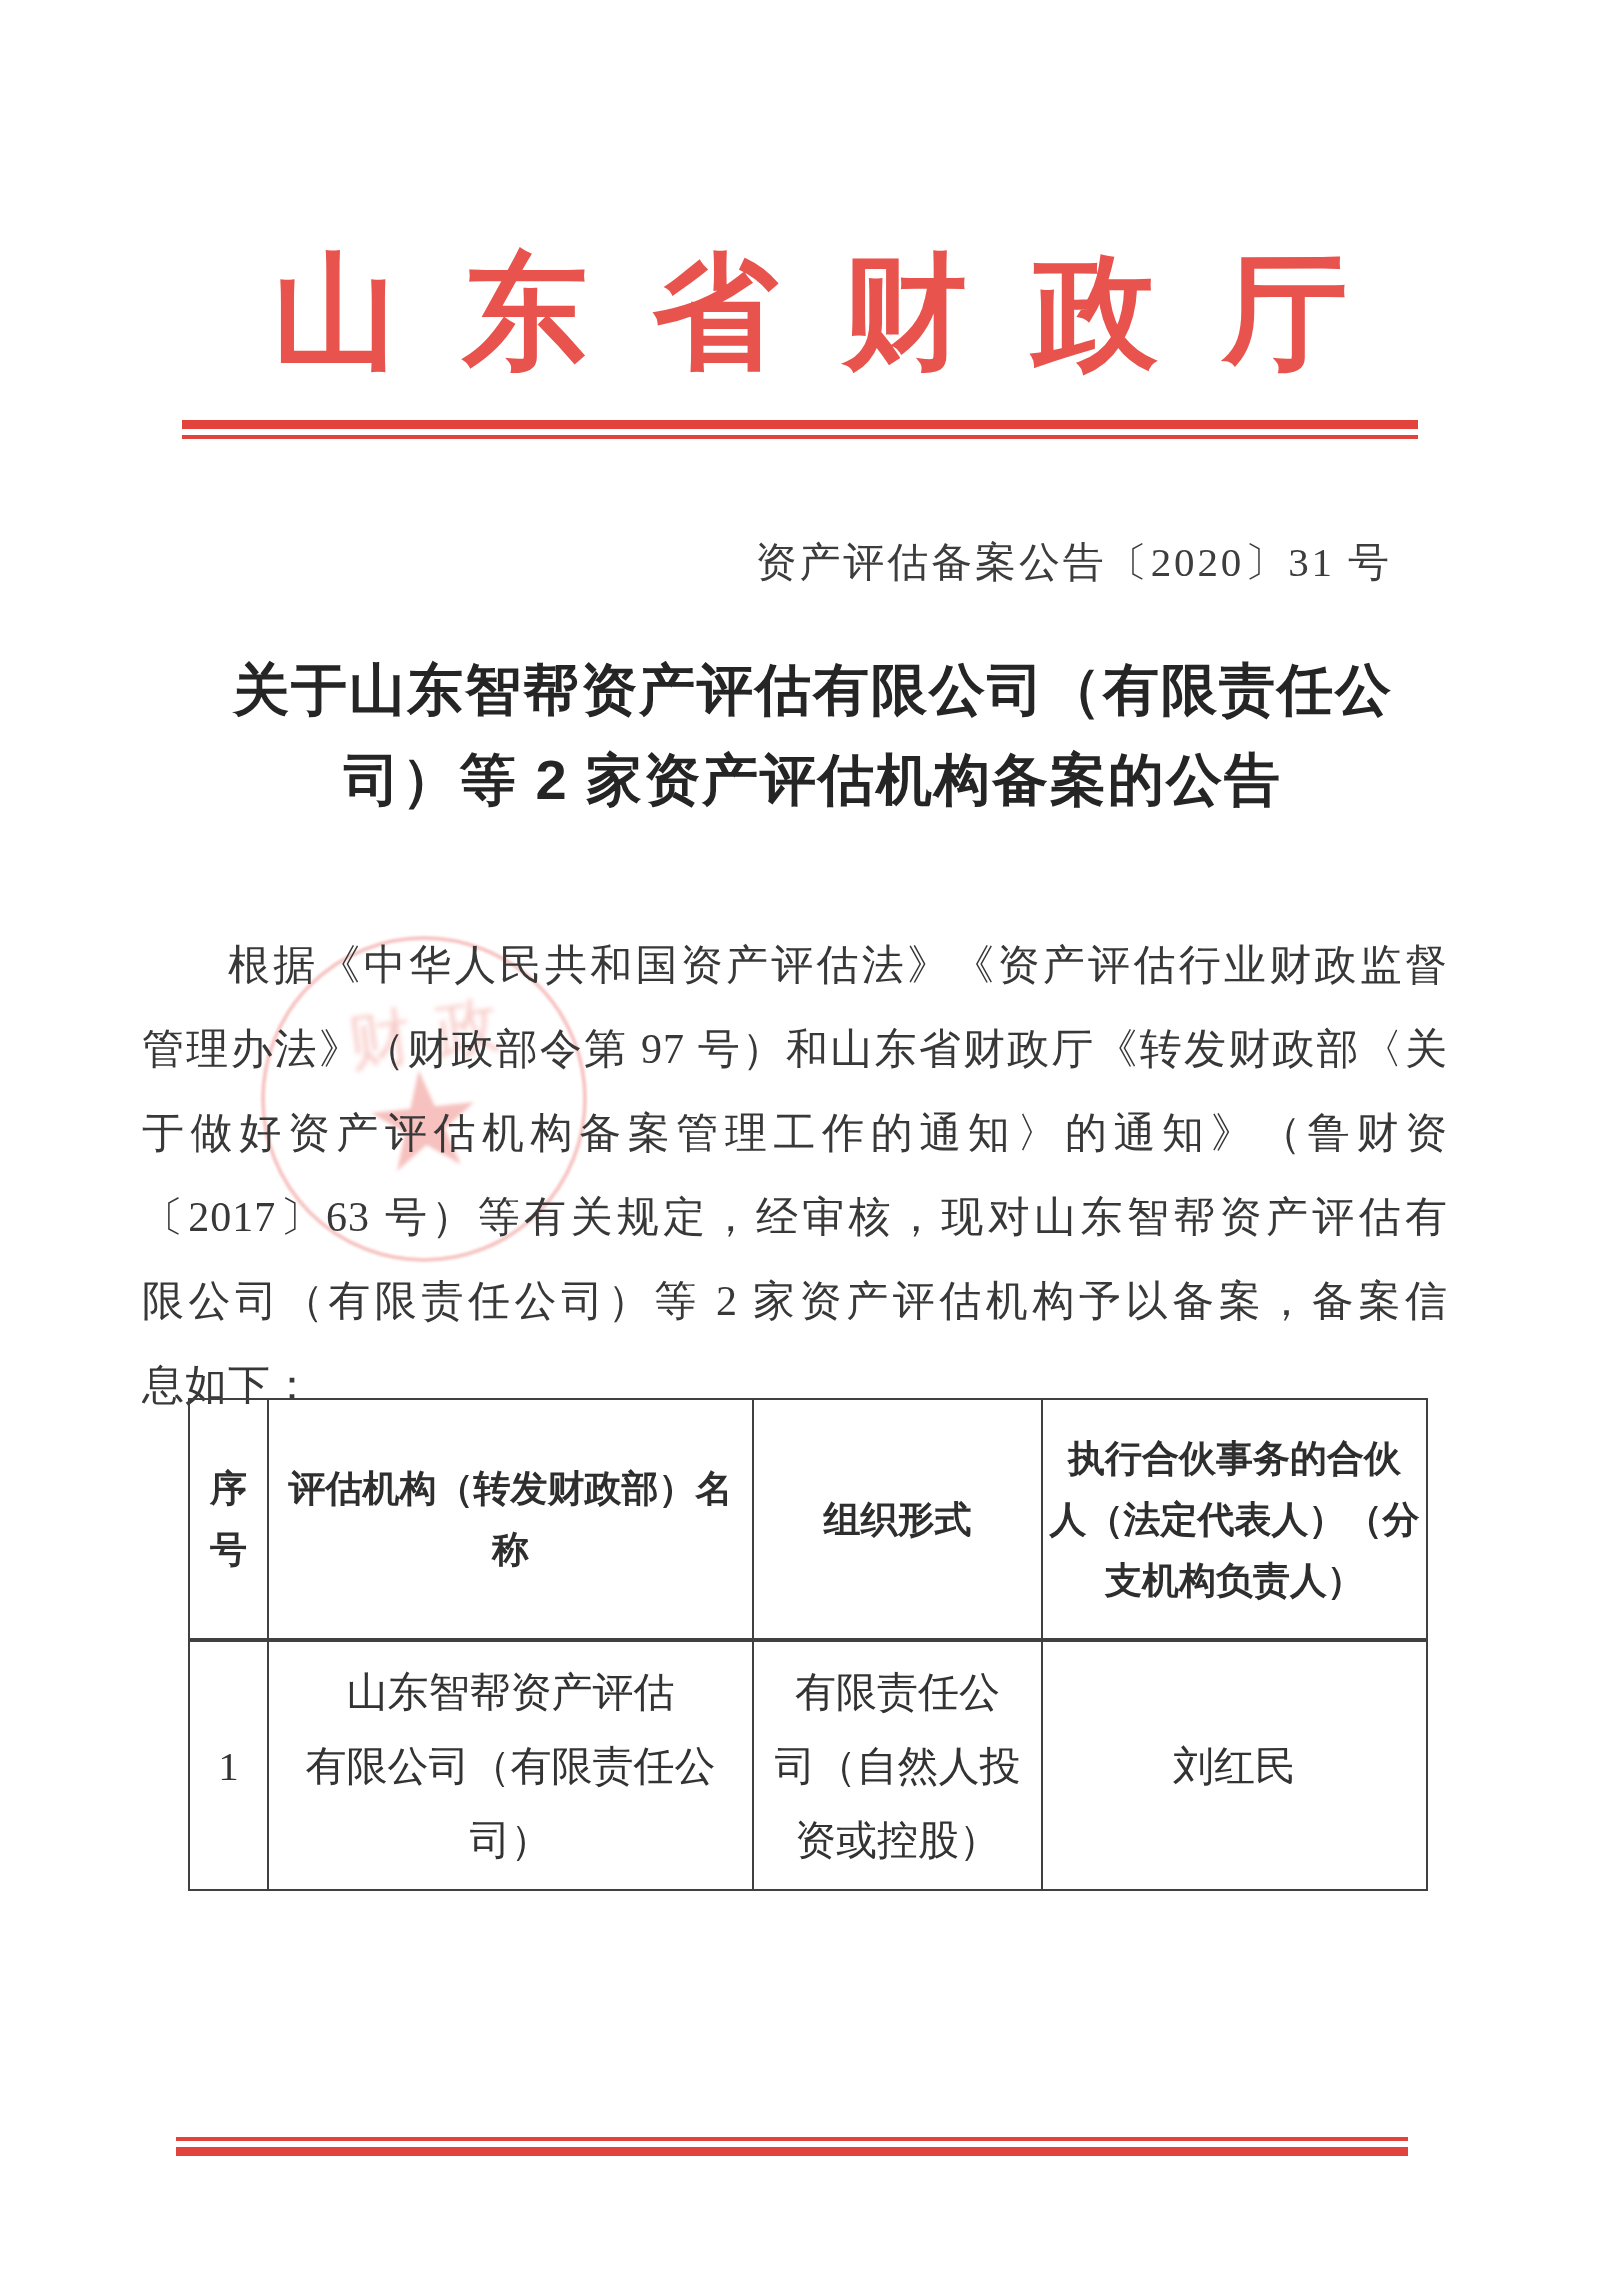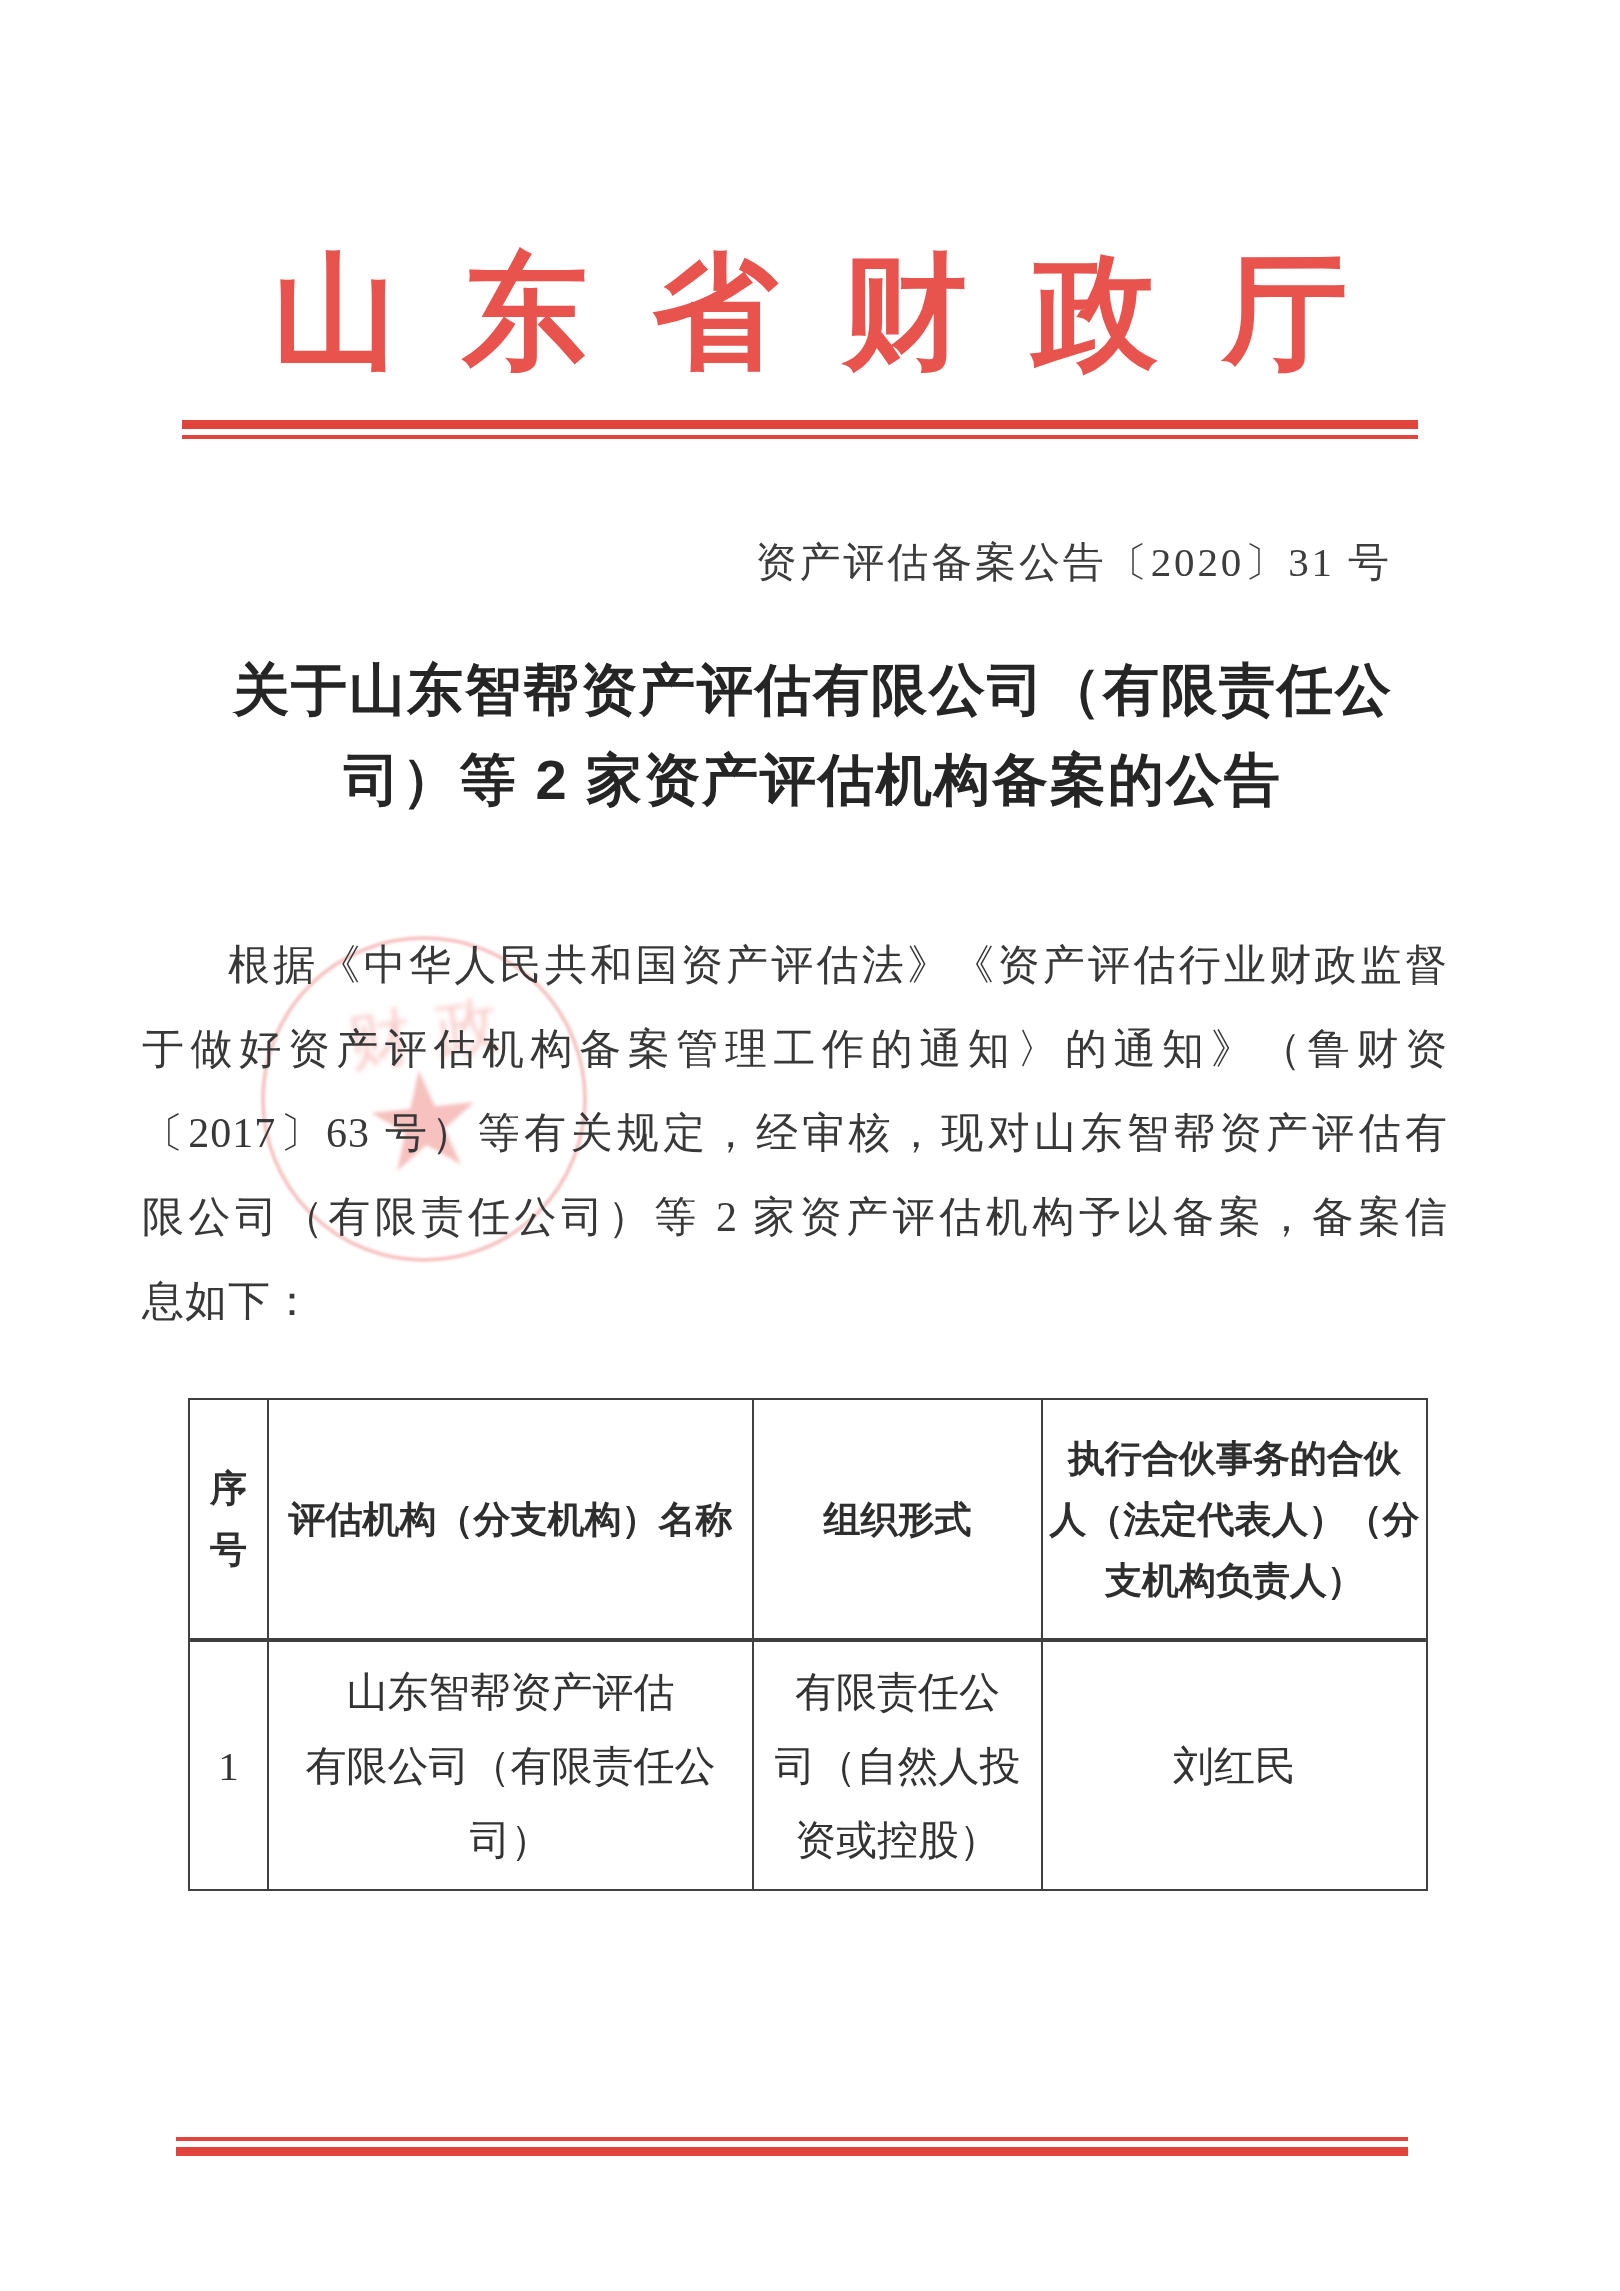--- a/index.html
+++ b/index.html
@@ -129,37 +129,38 @@
     <div>司）等 2 家资产评估机构备案的公告</div>
   </div>
 
   <div class="seal">
     <div class="seal-text">财政</div>
     <div class="seal-star">★</div>
   </div>
 
   <div class="body-text">
     <div class="body-line first">根据《中华人民共和国资产评估法》《资产评估行业财政监督</div>
+    <div class="body-line">管理办法》（财政部令第 97 号）和山东省财政厅《转发财政部〈关</div>
     <div class="body-line">于做好资产评估机构备案管理工作的通知〉的通知》（鲁财资</div>
     <div class="body-line">〔2017〕63 号）等有关规定，经审核，现对山东智帮资产评估有</div>
     <div class="body-line">限公司（有限责任公司）等 2 家资产评估机构予以备案，备案信</div>
     <div class="body-line last">息如下：</div>
   </div>
 
   <table class="doc-table">
     <colgroup>
       <col style="width:79px">
       <col style="width:485px">
       <col style="width:289px">
       <col style="width:385px">
     </colgroup>
     <tbody>
       <tr>
         <th>序号</th>
-        <th>评估机构（分支机构）名称</th>
+        <th>评估机构（转发财政部）名称</th>
         <th>组织形式</th>
         <th class="pre">执行合伙事务的合伙
 人（法定代表人）（分
 支机构负责人）</th>
       </tr>
       <tr>
         <td>1</td>
         <td class="pre">山东智帮资产评估
 有限公司（有限责任公
 司）</td>

